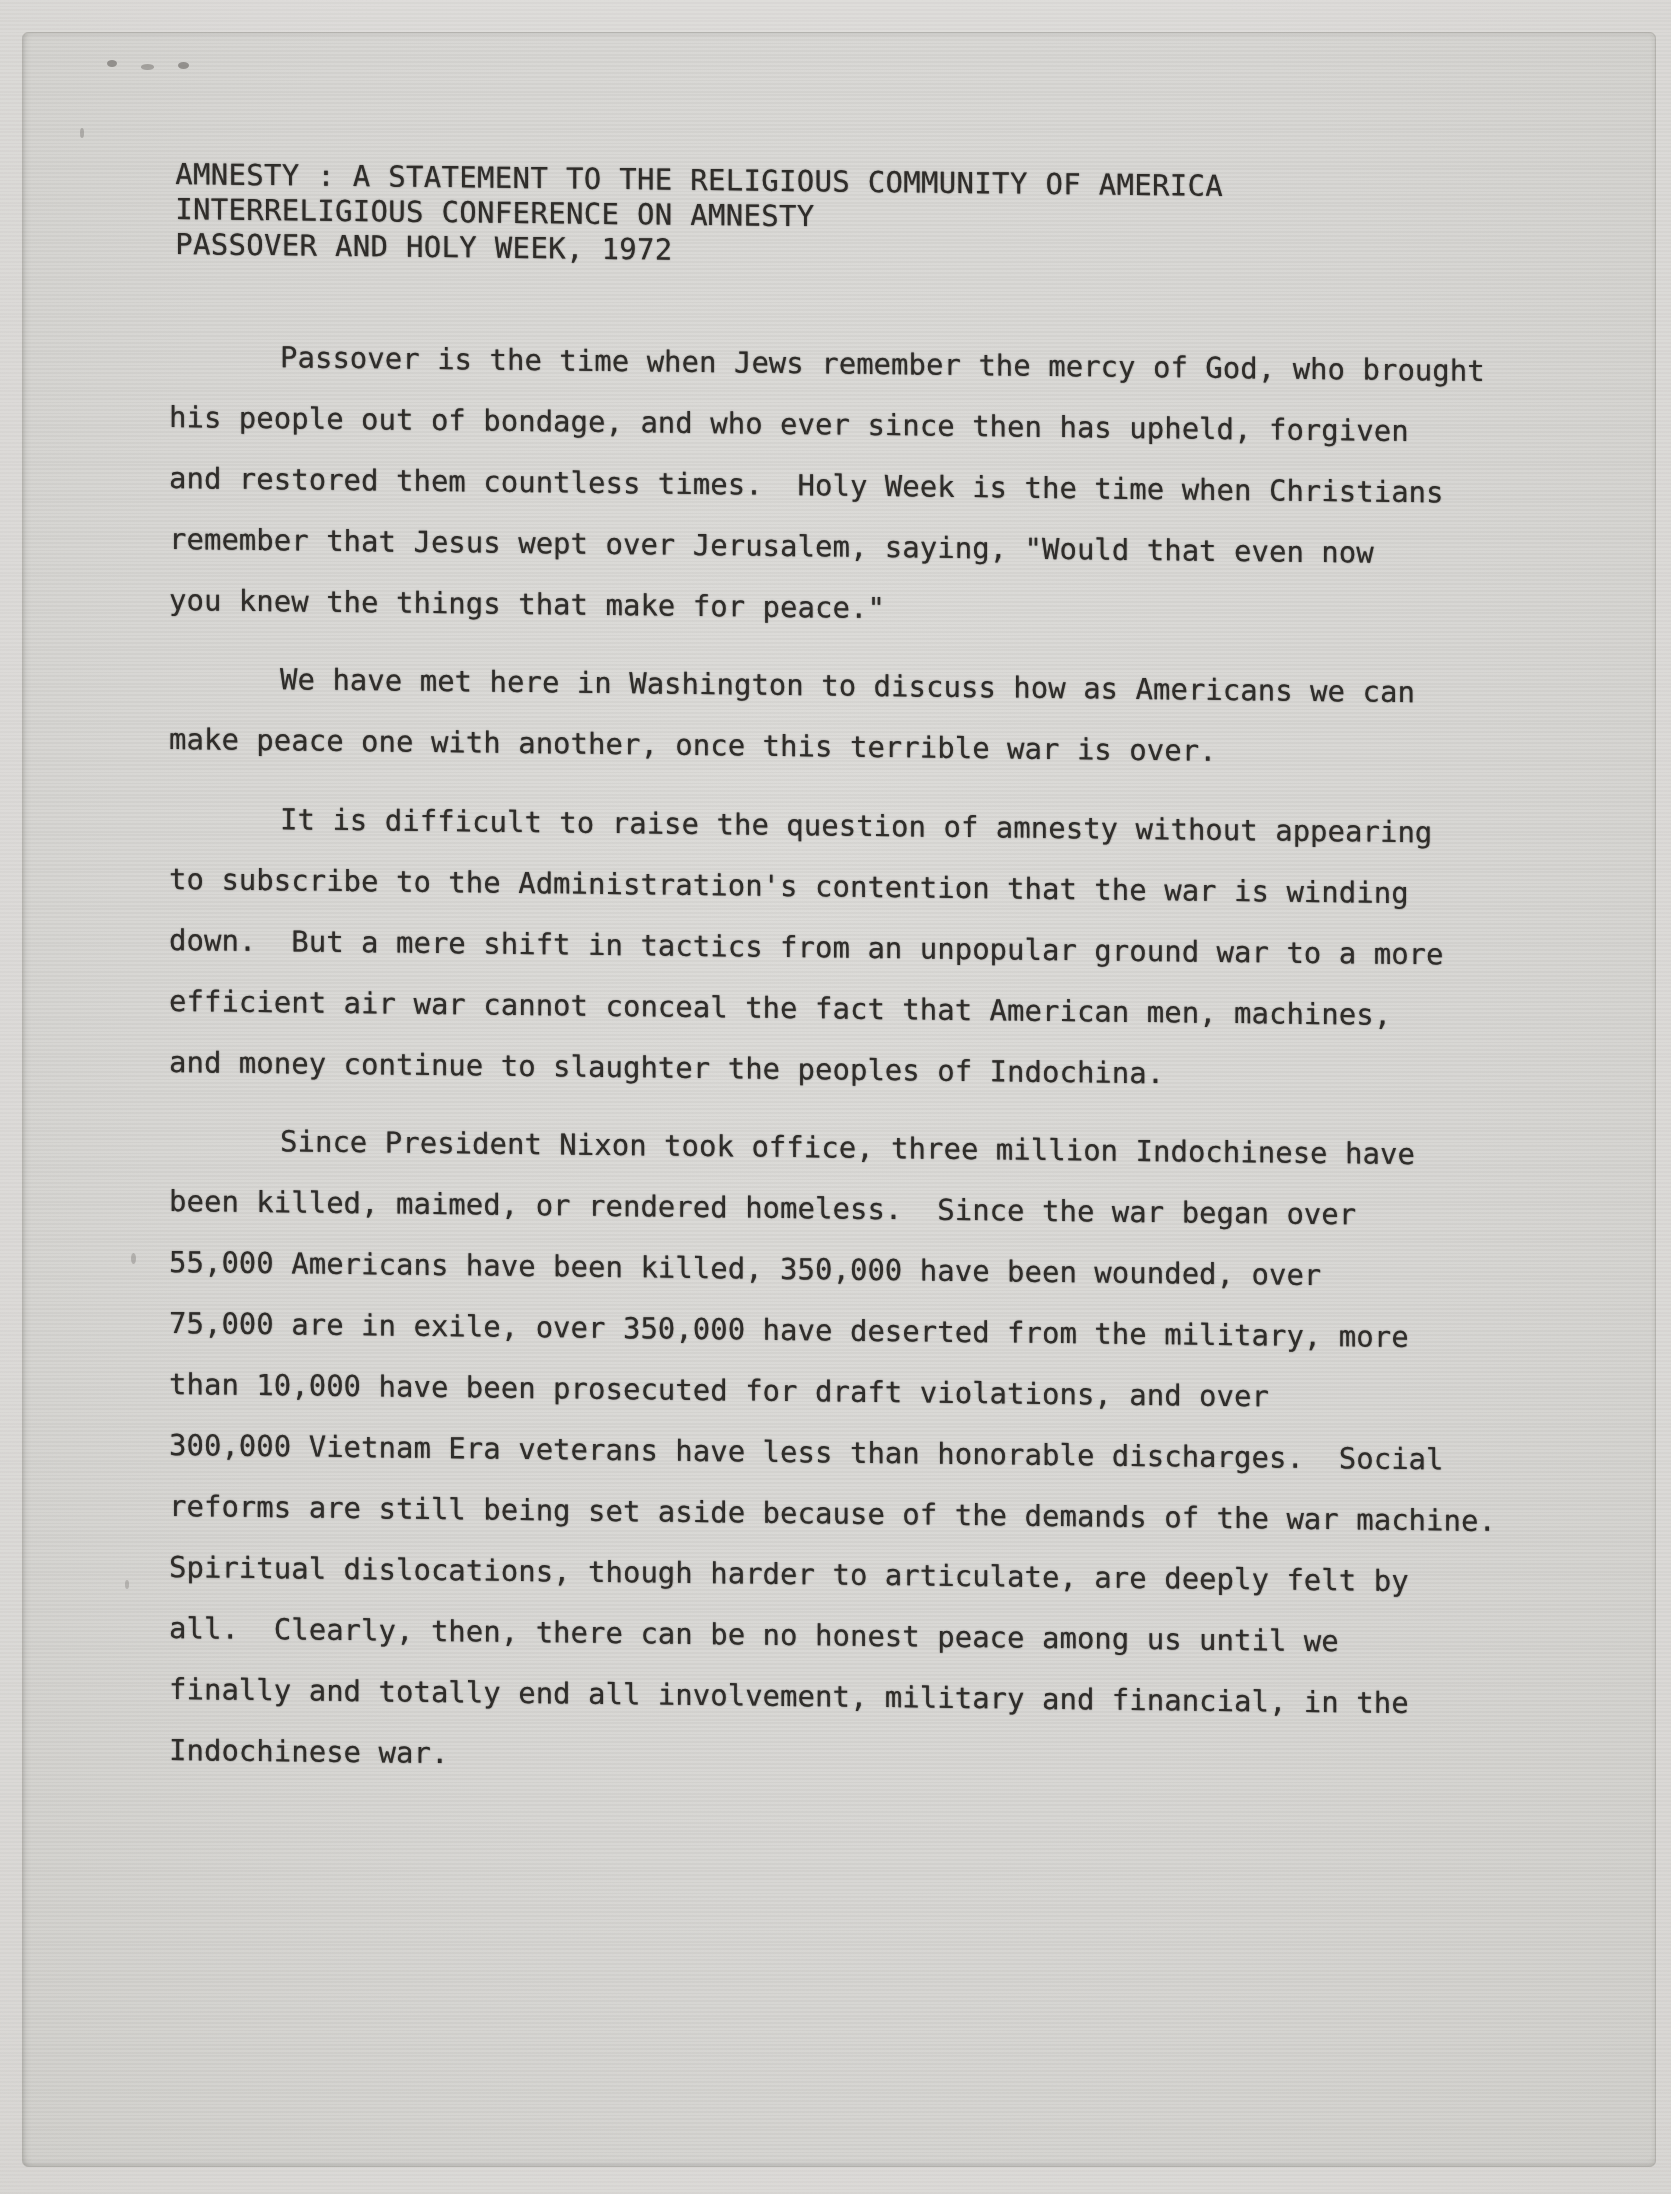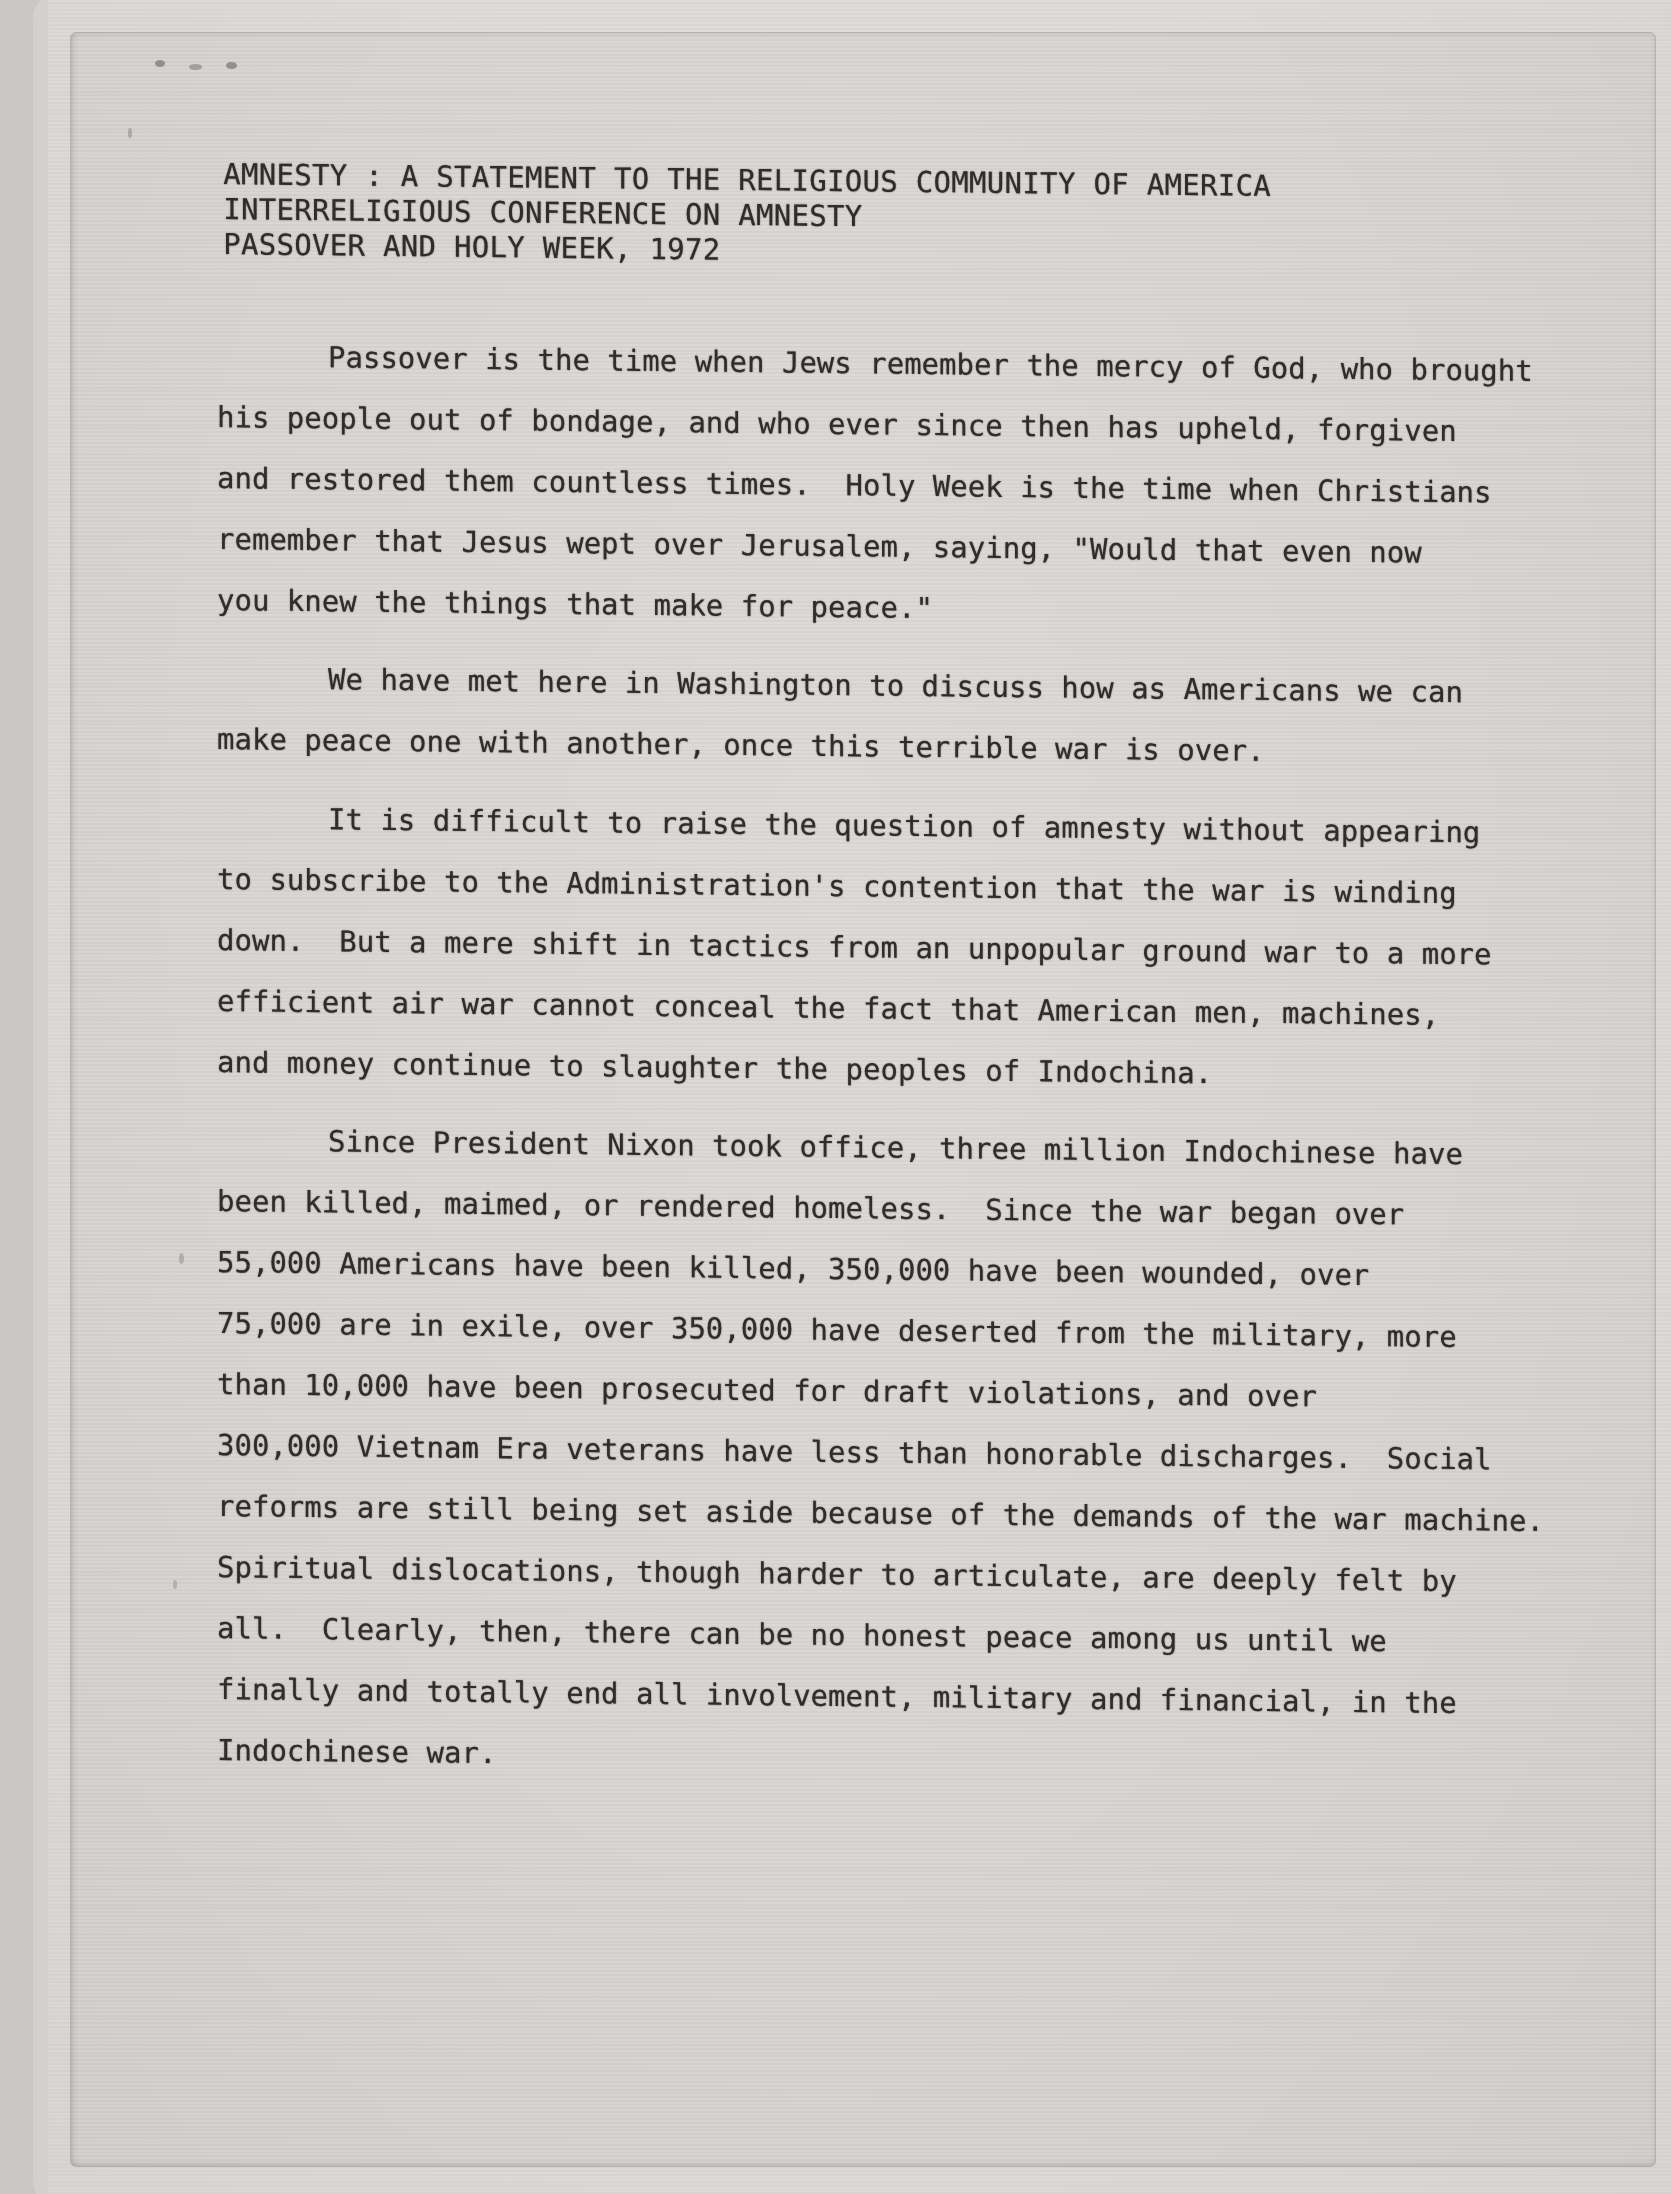--- a/index.html
+++ b/index.html
@@ -16,21 +16,20 @@
   }
   
   .scan {
     position: absolute;
     inset: 0;
     background:
       repeating-linear-gradient(180deg,
         rgba(255,255,255,0.045) 0px, rgba(255,255,255,0.045) 1.9px,
         rgba(118,116,112,0.05) 1.9px, rgba(118,116,112,0.05) 3.7px),
       radial-gradient(ellipse at 48% 38%, #dbdad7 0%, #d6d5d2 55%, #cfceca 100%);
-    margin-left: 48px;
   }
   
   .page-edge {
     position: absolute;
     left: 22.4px;
     top: 32px;
     right: 16px;
     bottom: 27px;
     border: 1.2px solid rgba(118,115,108,0.32);
     border-radius: 6.2px;

